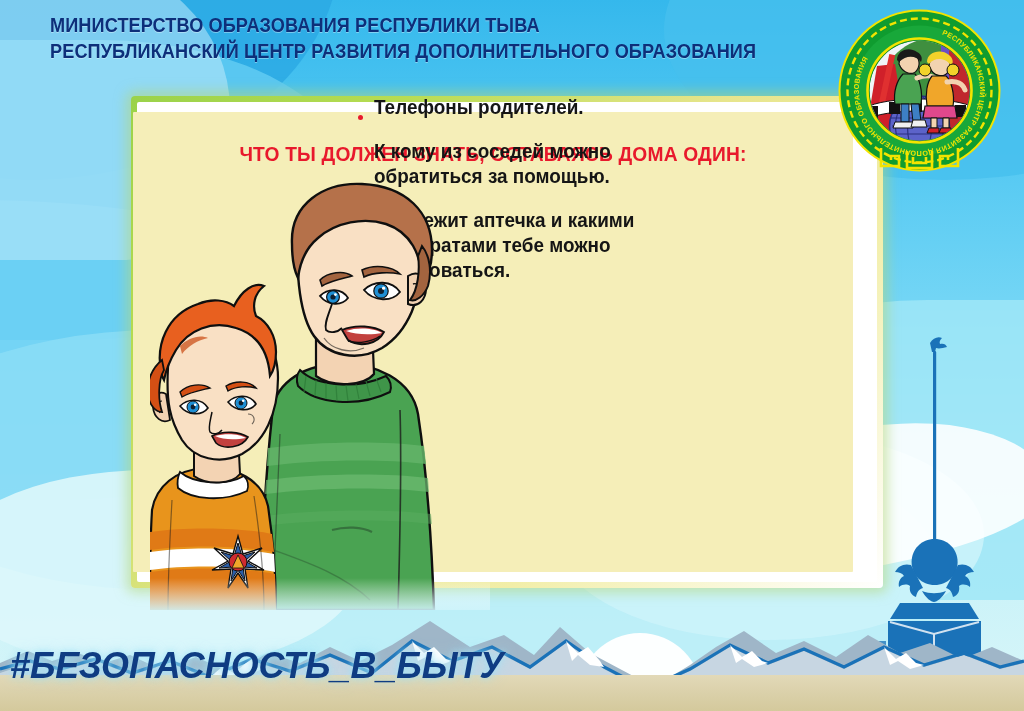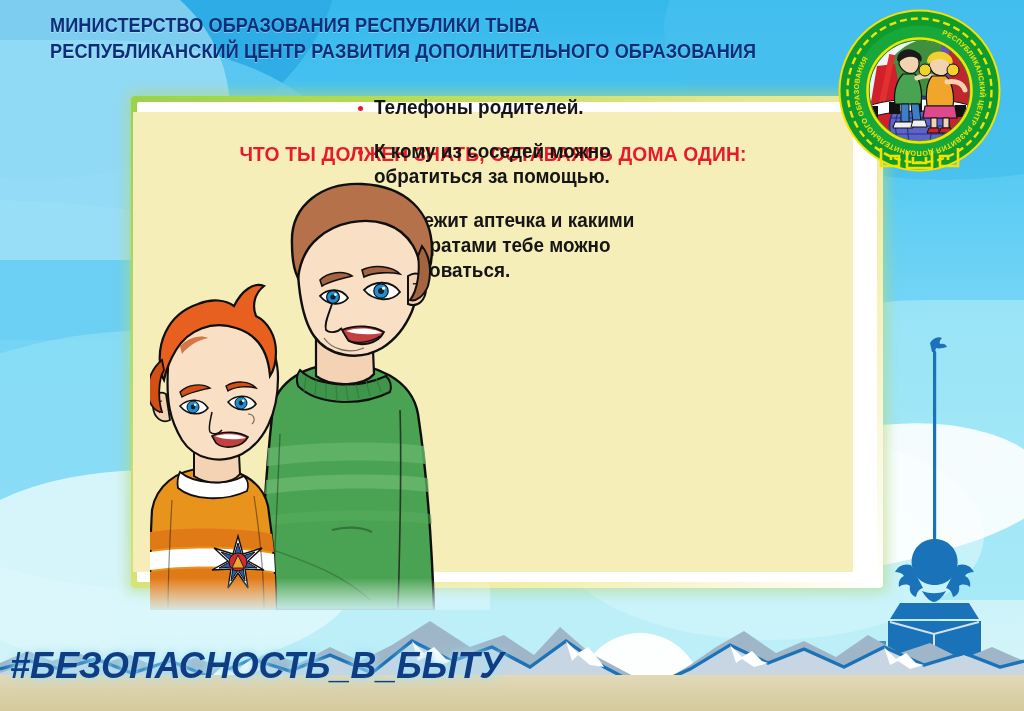--- a/index.html
+++ b/index.html
@@ -67,21 +67,21 @@
     background:#f5eeb8;border-radius:1px;overflow:hidden;
   }
   .card-title{
     position:absolute;left:0;top:31px;width:100%;text-align:center;
     font-weight:bold;font-size:20px;letter-spacing:.2px;color:#e8192c;
     transform:scaleX(.96);
   }
 
   
   .bullets{position:absolute;left:358px;top:95px;width:350px;z-index:14;}
-  .bullet-row{display:flex;align-items:flex-start;margin-bottom:19px;}
+  .bullet-row{display:flex;align-items:flex-end;margin-bottom:19px;}
   .bullet-dot{
     flex:0 0 auto;width:5px;height:5px;background:#e8192c;border-radius:50%;
     margin:11px 11px 0 0;
   }
   .bullet-text{
     font-weight:bold;font-size:19.5px;line-height:25px;color:#151515;
     transform:scaleX(.97);transform-origin:left top;
   }
 
   

